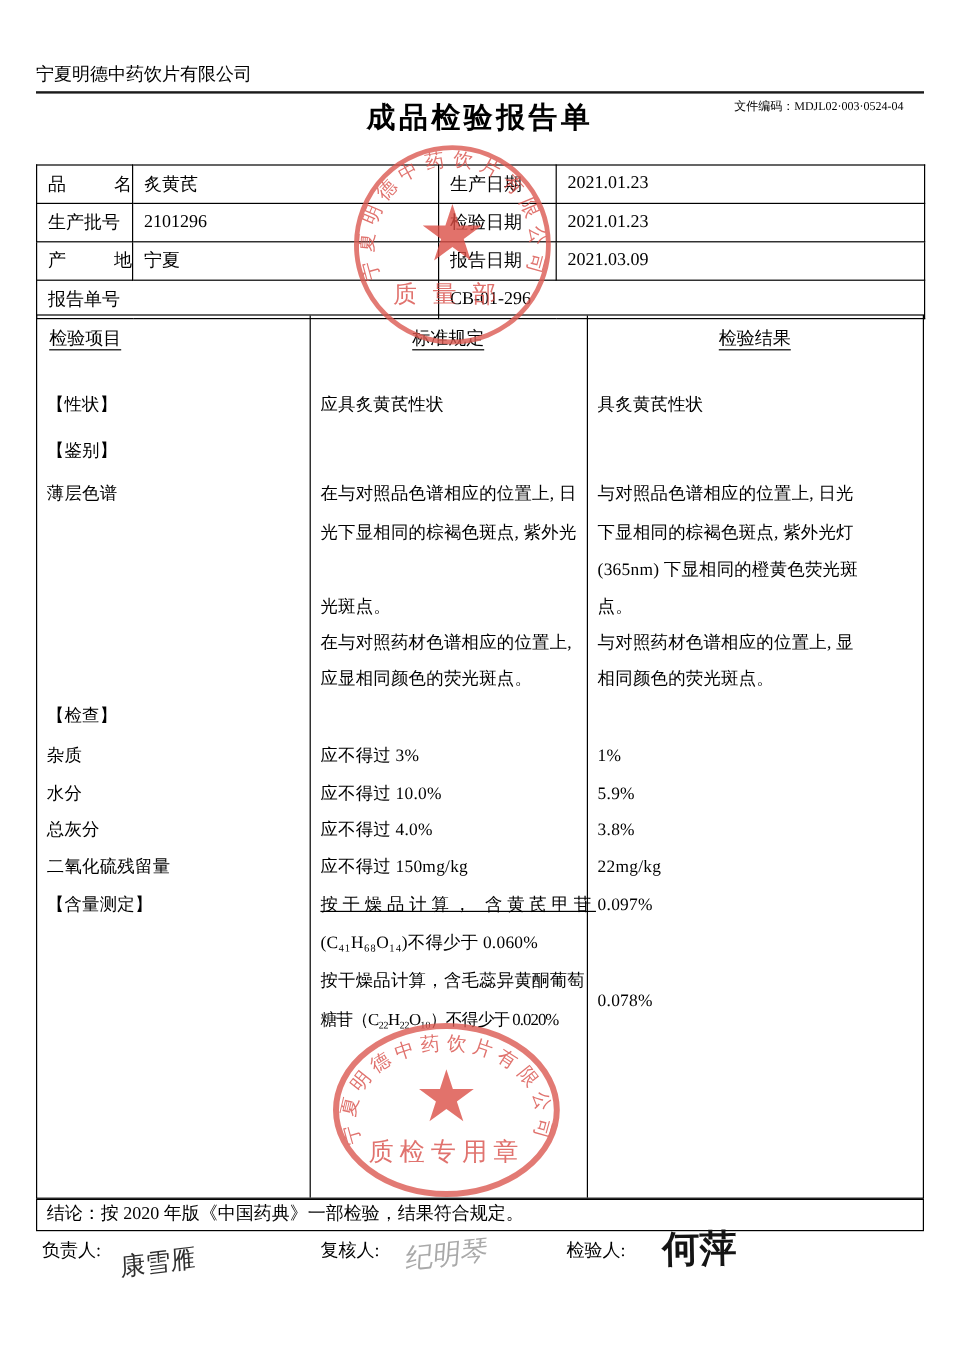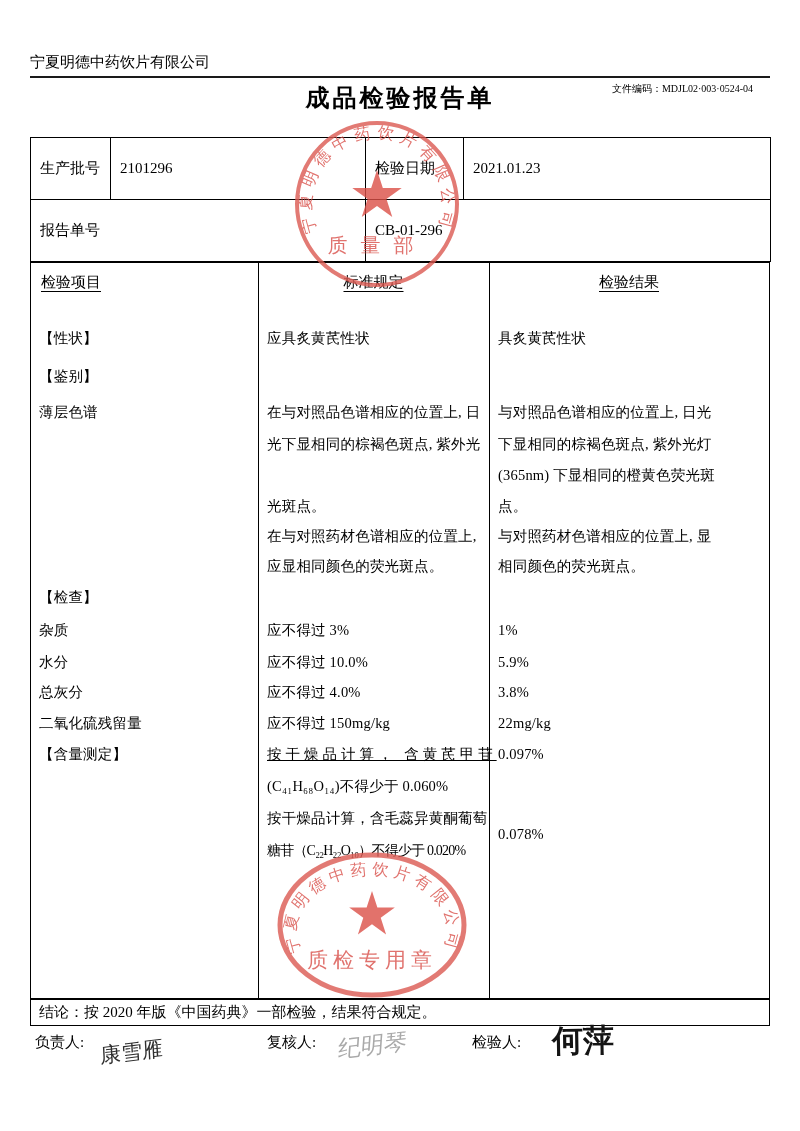--- a/index.html
+++ b/index.html
@@ -53,25 +53,37 @@
   <div class="doc-title">成品检验报告单</div>
 
   <table class="info">
     <colgroup>
         <col style="width:80px">
         <col style="width:255px">
         <col style="width:98px">
         <col style="width:307px">
       </colgroup>
     <tbody>
+        <tr>
+      <td class="jlabel">品名</td>
+      <td>炙黄芪</td>
+      <td>生产日期</td>
+      <td>2021.01.23</td>
+    </tr>
     <tr>
       <td>生产批号</td>
       <td>2101296</td>
       <td>检验日期</td>
       <td>2021.01.23</td>
+    </tr>
+    <tr>
+      <td class="jlabel">产地</td>
+      <td>宁夏</td>
+      <td>报告日期</td>
+      <td>2021.03.09</td>
     </tr>
     <tr>
       <td colspan="2">报告单号</td>
       <td colspan="2">CB-01-296</td>
     </tr>
   </tbody>
     </table>
 
   <div class="main-table">
     <div class="vline" style="left:227px"></div>

